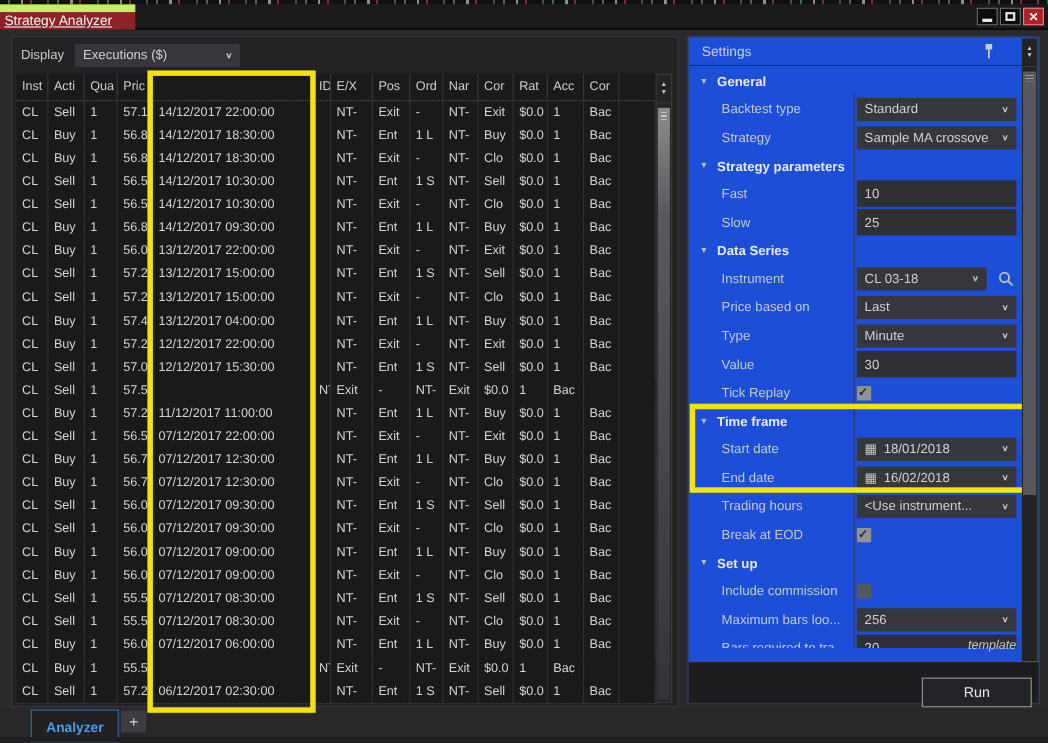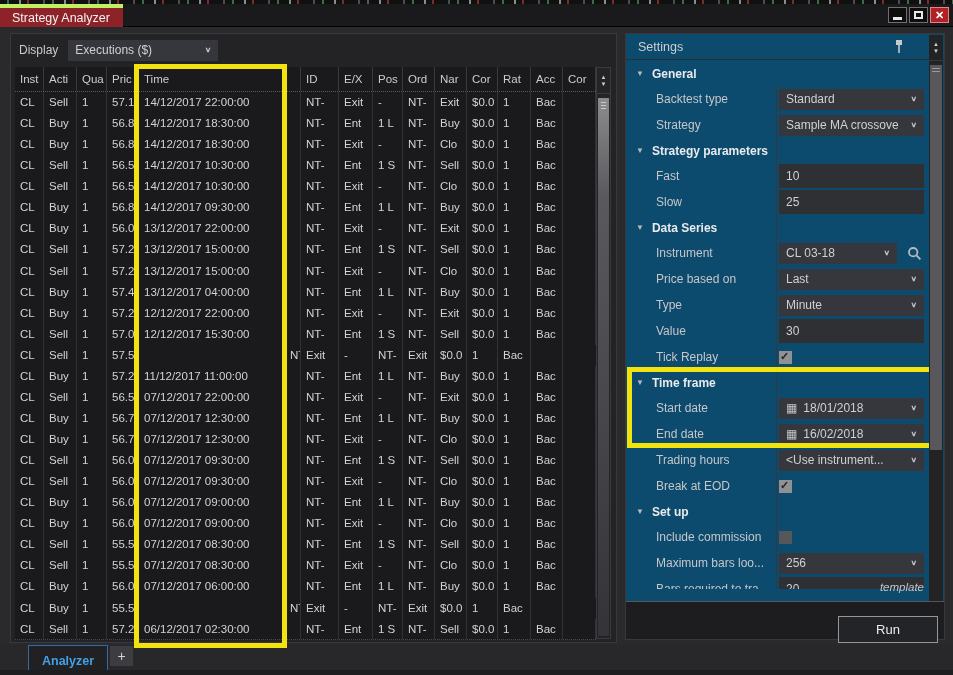--- a/index.html
+++ b/index.html
@@ -7,22 +7,22 @@
               font-family:"Liberation Sans", sans-serif; color:#c8c9cb; }
   .abs { position:absolute; }
 
   
   #top-sliver { left:0; top:0; width:953px; height:4px; background:
     repeating-linear-gradient(90deg,#101010 0 7px,#3c6b46 7px 9px,#101010 9px 19px,#8a8d90 19px 21px,#101010 21px 27px,#7d2c2c 27px 29px,#101010 29px 43px,#4a4e52 43px 45px); }
 
   
   #titlebar { left:0; top:4px; width:953px; height:23px; background:#1a1a1c; border-bottom:1px solid #000; }
   #title-tab { position:absolute; left:0; top:0; width:123px; height:23px; background:#8d2328;
-               border-top:4px solid #bef264; display:flex; align-items:center; padding-left:12px;
-               color:#f2f2f2; font-size:12.5px; }
+               border-top:7px solid #bef264; display:flex; align-items:center; padding-left:4px;
+               color:#f2f2f2; font-size:12.5px;text-decoration:underline; }
   .winbtns { position:absolute; right:4px; top:3px; display:flex; gap:2px; }
   .winbtn { width:19px; height:16px; background:#0d0d0d; border:1px solid #6f6f72;
             display:flex; align-items:center; justify-content:center; }
   .winbtn.close { background:#b02025; border-color:#d88; color:#fff; font-size:11px; font-weight:bold; }
   .glyph-min { width:9px; height:3px; background:#e8e8e8; margin-top:7px; }
   .glyph-max { width:9px; height:8px; border:2px solid #e8e8e8; }
 
   
   #left-panel { left:10px; top:33px; width:607px; height:610px; background:#232325; border:1px solid #39393d; }
   #display-row { position:absolute; left:8px; top:5px; height:22px; display:flex; align-items:center; gap:10px; font-size:12px; }
@@ -45,21 +45,21 @@
   
   #grid-vscroll { position:absolute; right:5px; top:33px; width:15px; height:572px; background:#242426; border:1px solid #3a3a3e; }
   .sb-arrows { height:26px; border-bottom:1px solid #3a3a3e; display:flex; flex-direction:column;
     align-items:center; justify-content:center; gap:1px; color:#cfcfd1; font-size:6px; }
   #grid-thumb { position:absolute; left:1px; right:1px; top:30px; bottom:2px;
     background:linear-gradient(180deg,#8c8c8e 0%,#5a5a5e 18%,#343438 100%); }
   #grid-thumb::before { content:""; position:absolute; left:3px; right:3px; top:4px; height:7px;
     background:repeating-linear-gradient(180deg,#c9c9cb 0 1px,transparent 1px 3px); }
 
   
-  #settings { left:625px; top:33px; width:320px; height:607px; background:#0c4a6e; border:1px solid #39393d; }
+  #settings { left:625px; top:33px; width:320px; height:607px; background:#1d4ed8; border:1px solid #39393d; }
   #settings-header { position:absolute; left:0; top:0; right:0; height:26px; border-bottom:1px solid #2e2e32;
     display:flex; align-items:center; padding-left:12px; font-size:12.5px; color:#cdced0; }
   #pin { position:absolute; right:38px; top:5px; width:14px; height:16px; }
   #set-vscroll { position:absolute; right:1px; top:1px; width:14px; height:585px; background:#232325; }
   #set-thumb { position:absolute; left:1px; right:1px; top:30px; height:385px; background:#58585c; }
   #set-thumb::before { content:""; position:absolute; left:2px; right:2px; top:3px; height:6px;
     background:repeating-linear-gradient(180deg,#9a9a9c 0 1px,transparent 1px 3px); }
 
   #settings-content { position:absolute; left:0; top:27px; right:15px; height:528px; overflow:hidden; }
   #settings-content::before { content:""; position:absolute; left:150px; top:24px; bottom:0; width:1px; background:#38383c; }
@@ -129,21 +129,20 @@
       <span class="chev">∨</span>
     </div>
   </div>
 
   <div id="grid">
     <div id="grid-header">
       <div class="hcell">Inst</div>
       <div class="hcell">Acti</div>
       <div class="hcell">Qua</div>
       <div class="hcell">Pric</div>
-      <div class="hcell">Time</div>
       <div class="hcell"></div>
       <div class="hcell">ID</div>
       <div class="hcell">E/X</div>
       <div class="hcell">Pos</div>
       <div class="hcell">Ord</div>
       <div class="hcell">Nar</div>
       <div class="hcell">Cor</div>
       <div class="hcell">Rat</div>
       <div class="hcell">Acc</div>
       <div class="hcell">Cor</div>

